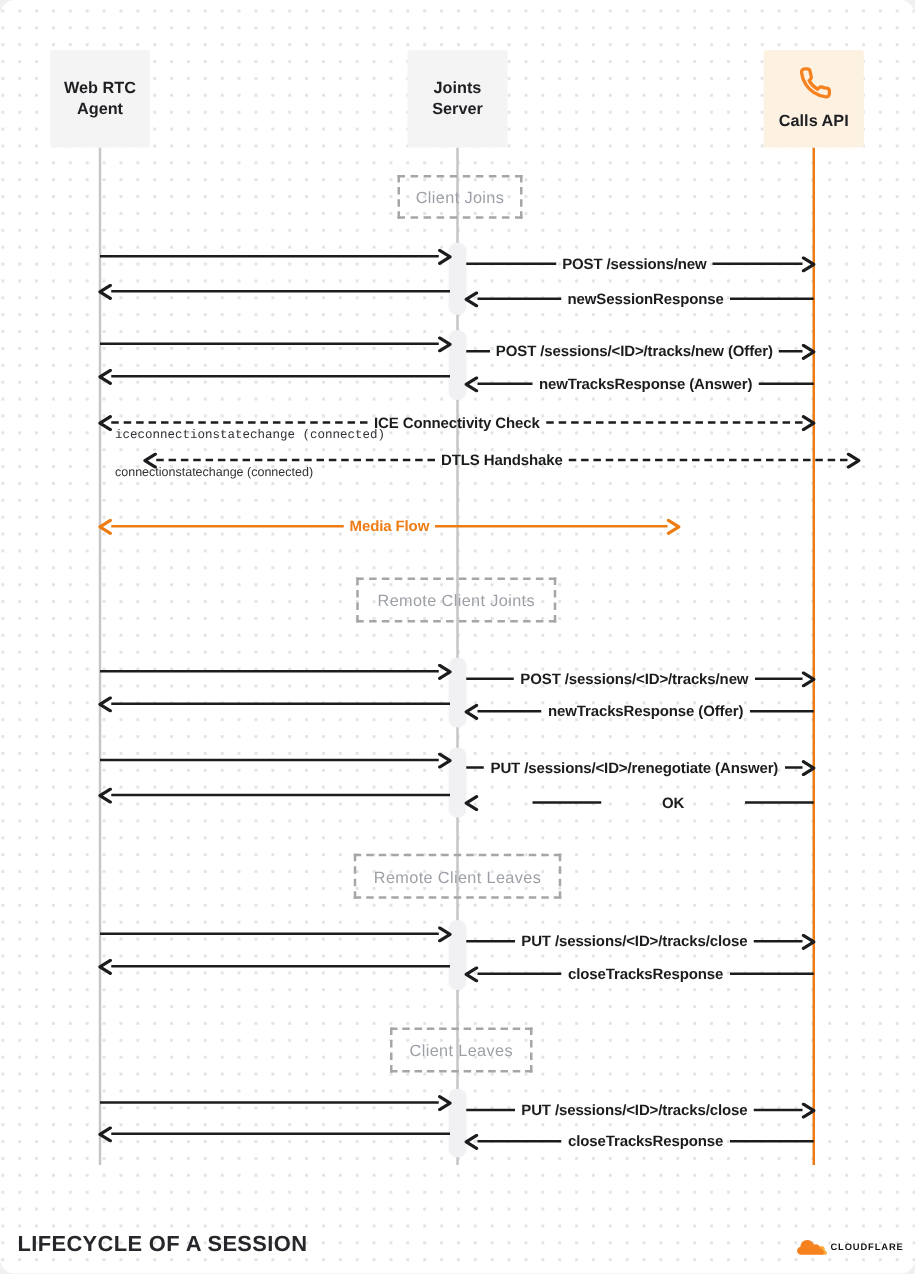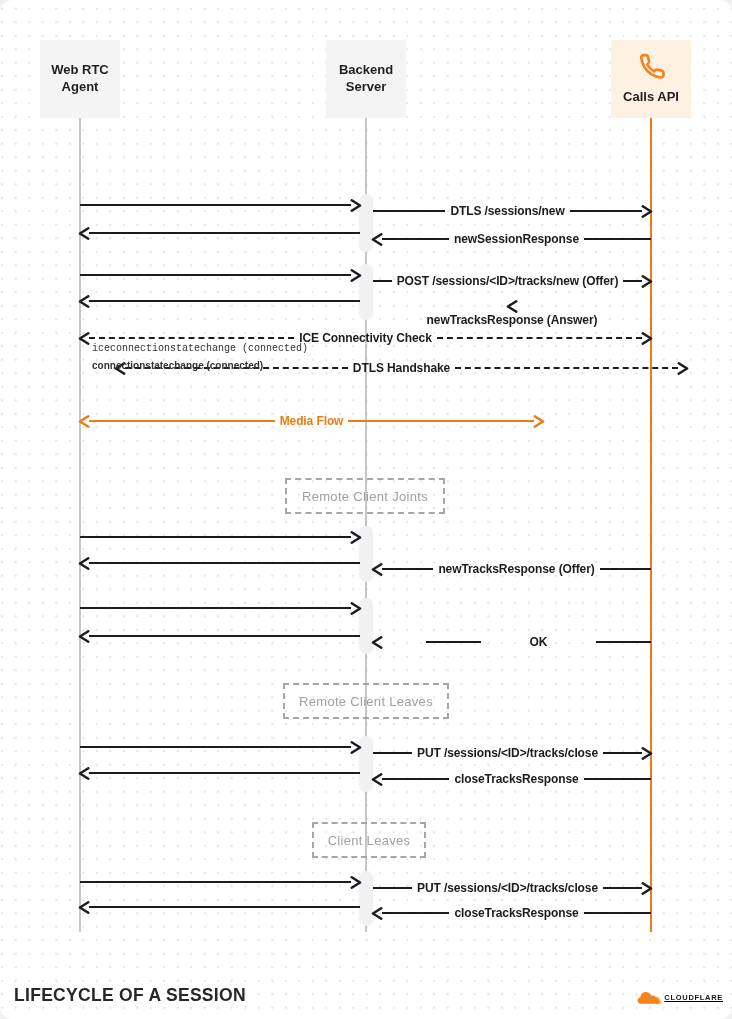--- a/index.html
+++ b/index.html
@@ -32,74 +32,77 @@
   .head{flex:0 0 auto;display:block;margin:0 -2px;}
   .msg-label{
     flex:0 0 auto;font-size:12px;font-weight:700;padding:0 5px;white-space:nowrap;
     letter-spacing:-0.1px;color:currentColor;
   }
   .sublabel{position:absolute;font-size:10px;color:#303236;white-space:nowrap;}
   .footer-title{
     position:absolute;left:14px;top:985px;font-size:17.5px;font-weight:700;
     color:#26272a;letter-spacing:.3px;
   }
-  .brand{position:absolute;right:9px;top:990px;display:flex;align-items:center;gap:0;text-decoration:underline;}
+  .brand{position:absolute;right:9px;top:990px;display:flex;align-items:center;gap:0;}
   .brand-text{font-size:7.5px;font-weight:700;color:#141414;letter-spacing:.7px;}
 </style>
 </head>
 <body>
 
 <div id="stage">
   <div class="footer-title">LIFECYCLE OF A SESSION</div>
   <div class="brand">
     <svg width="27" height="15" viewBox="0 0 32 17">
       <path fill="#fbad41" d="M25.8 16h-4.1c.7-.9 1.1-2 1.1-3.2 0-1.3-.5-2.5-1.4-3.4.5-1 1.5-1.7 2.7-1.7 1.6 0 2.9 1.3 2.9 2.9 0 .3 0 .6-.1.8 1.3.4 2.2 1.6 2.2 3 0 .9-.6 1.6-1.5 1.6z"></path>
       <path fill="#f6821f" d="M20.3 16H4.6C2.4 16 .7 14.3.7 12.2c0-1.9 1.4-3.6 3.3-3.9C4.1 4.6 7 2 10.4 2c2.9 0 5.4 1.8 6.4 4.4.5-.2 1.1-.3 1.6-.3 2.4 0 4.3 1.7 4.7 4 1.7.3 3.1 1.8 3.1 3.6 0 1.3-.8 2.3-1.9 2.3h-4z"></path>
     </svg>
     <span class="brand-text">CLOUDFLARE</span>
   </div>
 <div class="lifeline" style="left: 79px; top: 118px; height: 814px; background: rgb(198, 198, 200);"></div>
     <div class="actor" style="left: 40px;">
       <div class="actor-label">Web RTC Agent</div>
     </div>
     <div class="lifeline" style="left: 365px; top: 118px; height: 814px; background: rgb(198, 198, 200);"></div>
     <div class="actor" style="left: 326px;">
-      <div class="actor-label">Backend Server</div>
+      <div class="actor-label">Joints Server</div>
     </div>
     <div class="lifeline" style="left: 650px; top: 118px; height: 814px; background: rgb(238, 124, 20);"></div>
     <div class="actor actor-accent" style="left: 611px;">
       <svg width="30" height="30" viewBox="0 0 24 24" fill="none" stroke="#f6821f" stroke-width="2.1" stroke-linecap="round" stroke-linejoin="round">
         <path d="M22 16.92v1.5a2 2 0 0 1-2.18 2 17.4 17.4 0 0 1-7.63-2.72 17.2 17.2 0 0 1-5.3-5.3A17.4 17.4 0 0 1 4.17 4.7 2 2 0 0 1 6.16 2.5h1.5a2 2 0 0 1 2 1.72c.12.96.37 1.9.7 2.81a2 2 0 0 1-.45 2.11l-.9.9a14.6 14.6 0 0 0 5.45 5.45l.9-.9a2 2 0 0 1 2.11-.45c.9.33 1.85.58 2.81.7a2 2 0 0 1 1.72 2.08z"></path>
       </svg>
       <div class="actor-label">Calls API</div>
     </div>
     <div class="activation" style="top: 194px; height: 58px;"></div>
     <div class="activation" style="top: 264px; height: 56px;"></div>
     <div class="activation" style="top: 526px; height: 56px;"></div>
     <div class="activation" style="top: 598px; height: 56px;"></div>
     <div class="activation" style="top: 736px; height: 56px;"></div>
     <div class="activation" style="top: 871px; height: 55px;"></div>
-    <div class="group" style="left: 285px; top: 478px; width: 156px; height: 32px;">
+    <div class="group" style="left: 318px; top: 140px; width: 96px; height: 31px;">
+      <span>Client Joins</span>
+    </div>
+    <div class="group" style="left: 285px; top: 462px; width: 156px; height: 32px;">
       <span>Remote Client Joints</span>
     </div>
     <div class="group" style="left: 312px; top: 822px; width: 110px; height: 32px;">
       <span>Client Leaves</span>
     </div>
     <div class="group" style="left: 283px; top: 683px; width: 162px; height: 32px;">
       <span>Remote Client Leaves</span>
     </div>
     <div class="msg" style="left: 80px; width: 280px; top: 198px;">
       <span class="seg"></span>
       <svg class="head" width="13" height="13" viewBox="0 0 12 12">
         <path d="M2.5 1.2 L10.2 6 L2.5 10.8" fill="none" stroke="currentColor" stroke-width="2.3" stroke-linecap="round" stroke-linejoin="round"></path>
       </svg>
     </div>
     <div class="msg" style="left: 373px; width: 278px; top: 204px;">
       <span class="seg"></span>
-      <span class="msg-label">DTLS /sessions/new</span>
+      <span class="msg-label">POST /sessions/new</span>
       <span class="seg"></span>
       <svg class="head" width="13" height="13" viewBox="0 0 12 12">
         <path d="M2.5 1.2 L10.2 6 L2.5 10.8" fill="none" stroke="currentColor" stroke-width="2.3" stroke-linecap="round" stroke-linejoin="round"></path>
       </svg>
     </div>
     <div class="msg" style="left: 80px; width: 280px; top: 226px;">
       <svg class="head" width="13" height="13" viewBox="0 0 12 12">
         <path d="M9.5 1.2 L1.8 6 L9.5 10.8" fill="none" stroke="currentColor" stroke-width="2.3" stroke-linecap="round" stroke-linejoin="round"></path>
       </svg>
       <span class="seg"></span>
@@ -125,21 +128,21 @@
       <svg class="head" width="13" height="13" viewBox="0 0 12 12">
         <path d="M2.5 1.2 L10.2 6 L2.5 10.8" fill="none" stroke="currentColor" stroke-width="2.3" stroke-linecap="round" stroke-linejoin="round"></path>
       </svg>
     </div>
     <div class="msg" style="left: 80px; width: 280px; top: 294px;">
       <svg class="head" width="13" height="13" viewBox="0 0 12 12">
         <path d="M9.5 1.2 L1.8 6 L9.5 10.8" fill="none" stroke="currentColor" stroke-width="2.3" stroke-linecap="round" stroke-linejoin="round"></path>
       </svg>
       <span class="seg"></span>
     </div>
-    <div class="msg" style="left: 373px; width: 278px; top: 300px; flex-direction: column;">
+    <div class="msg" style="left: 373px; width: 278px; top: 300px;">
       <svg class="head" width="13" height="13" viewBox="0 0 12 12">
         <path d="M9.5 1.2 L1.8 6 L9.5 10.8" fill="none" stroke="currentColor" stroke-width="2.3" stroke-linecap="round" stroke-linejoin="round"></path>
       </svg>
       <span class="seg"></span>
       <span class="msg-label">newTracksResponse (Answer)</span>
       <span class="seg"></span>
     </div>
     <div class="msg" style="left: 80px; width: 571px; top: 331px;">
       <svg class="head" width="13" height="13" viewBox="0 0 12 12">
         <path d="M9.5 1.2 L1.8 6 L9.5 10.8" fill="none" stroke="currentColor" stroke-width="2.3" stroke-linecap="round" stroke-linejoin="round"></path>
@@ -156,53 +159,69 @@
       <svg class="head" width="13" height="13" viewBox="0 0 12 12">
         <path d="M9.5 1.2 L1.8 6 L9.5 10.8" fill="none" stroke="currentColor" stroke-width="2.3" stroke-linecap="round" stroke-linejoin="round"></path>
       </svg>
       <span class="seg dash"></span>
       <span class="msg-label">DTLS Handshake</span>
       <span class="seg dash"></span>
       <svg class="head" width="13" height="13" viewBox="0 0 12 12">
         <path d="M2.5 1.2 L10.2 6 L2.5 10.8" fill="none" stroke="currentColor" stroke-width="2.3" stroke-linecap="round" stroke-linejoin="round"></path>
       </svg>
     </div>
-    <div class="sublabel" style="left: 92px; top: 360px; font-weight: bold;">connectionstatechange (connected)</div>
+    <div class="sublabel" style="left: 92px; top: 373px;">connectionstatechange (connected)</div>
     <div class="msg orange" style="left: 80px; width: 463px; top: 414px;">
       <svg class="head" width="13" height="13" viewBox="0 0 12 12">
         <path d="M9.5 1.2 L1.8 6 L9.5 10.8" fill="none" stroke="currentColor" stroke-width="2.3" stroke-linecap="round" stroke-linejoin="round"></path>
       </svg>
       <span class="seg"></span>
       <span class="msg-label">Media Flow</span>
       <span class="seg"></span>
       <svg class="head" width="13" height="13" viewBox="0 0 12 12">
         <path d="M2.5 1.2 L10.2 6 L2.5 10.8" fill="none" stroke="currentColor" stroke-width="2.3" stroke-linecap="round" stroke-linejoin="round"></path>
       </svg>
     </div>
     <div class="msg" style="left: 80px; width: 280px; top: 530px;">
       <span class="seg"></span>
       <svg class="head" width="13" height="13" viewBox="0 0 12 12">
         <path d="M2.5 1.2 L10.2 6 L2.5 10.8" fill="none" stroke="currentColor" stroke-width="2.3" stroke-linecap="round" stroke-linejoin="round"></path>
       </svg>
     </div>
+    <div class="msg" style="left: 373px; width: 278px; top: 536px;">
+      <span class="seg"></span>
+      <span class="msg-label">POST /sessions/&lt;ID&gt;/tracks/new</span>
+      <span class="seg"></span>
+      <svg class="head" width="13" height="13" viewBox="0 0 12 12">
+        <path d="M2.5 1.2 L10.2 6 L2.5 10.8" fill="none" stroke="currentColor" stroke-width="2.3" stroke-linecap="round" stroke-linejoin="round"></path>
+      </svg>
+    </div>
     <div class="msg" style="left: 80px; width: 280px; top: 556px;">
       <svg class="head" width="13" height="13" viewBox="0 0 12 12">
         <path d="M9.5 1.2 L1.8 6 L9.5 10.8" fill="none" stroke="currentColor" stroke-width="2.3" stroke-linecap="round" stroke-linejoin="round"></path>
       </svg>
       <span class="seg"></span>
     </div>
     <div class="msg" style="left: 373px; width: 278px; top: 562px;">
       <svg class="head" width="13" height="13" viewBox="0 0 12 12">
         <path d="M9.5 1.2 L1.8 6 L9.5 10.8" fill="none" stroke="currentColor" stroke-width="2.3" stroke-linecap="round" stroke-linejoin="round"></path>
       </svg>
       <span class="seg"></span>
       <span class="msg-label">newTracksResponse (Offer)</span>
       <span class="seg"></span>
     </div>
     <div class="msg" style="left: 80px; width: 280px; top: 601px;">
+      <span class="seg"></span>
+      <svg class="head" width="13" height="13" viewBox="0 0 12 12">
+        <path d="M2.5 1.2 L10.2 6 L2.5 10.8" fill="none" stroke="currentColor" stroke-width="2.3" stroke-linecap="round" stroke-linejoin="round"></path>
+      </svg>
+    </div>
+    <div class="msg" style="left: 373px; width: 278px; top: 607px;">
+      <span class="seg"></span>
+      <span class="msg-label">PUT /sessions/&lt;ID&gt;/renegotiate (Answer)</span>
       <span class="seg"></span>
       <svg class="head" width="13" height="13" viewBox="0 0 12 12">
         <path d="M2.5 1.2 L10.2 6 L2.5 10.8" fill="none" stroke="currentColor" stroke-width="2.3" stroke-linecap="round" stroke-linejoin="round"></path>
       </svg>
     </div>
     <div class="msg" style="left: 80px; width: 280px; top: 629px;">
       <svg class="head" width="13" height="13" viewBox="0 0 12 12">
         <path d="M9.5 1.2 L1.8 6 L9.5 10.8" fill="none" stroke="currentColor" stroke-width="2.3" stroke-linecap="round" stroke-linejoin="round"></path>
       </svg>
       <span class="seg"></span>

